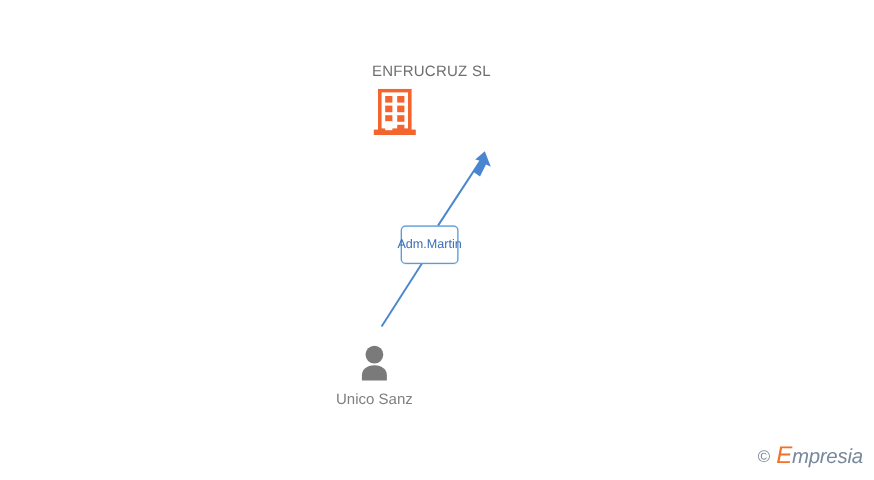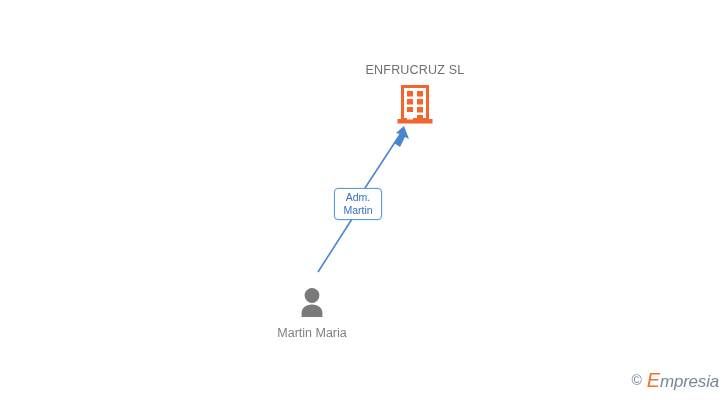--- a/index.html
+++ b/index.html
@@ -31,23 +31,23 @@
     top: 0;
     width: 728px;
     height: 400px;
     pointer-events: none;
   }
 
   
   #company-node {
     position: absolute;
     left: 310px;
-    top: 63px;
+    top: 52px;
     width: 210px;
-    text-align: center;
+    text-align: left;
   }
   #company-label {
     font-size: 12.5px;
     color: #6f6f6f;
     letter-spacing: 0.2px;
     line-height: 14px;
     white-space: nowrap;
   }
   #company-icon-wrap {
     margin-top: 8px;
@@ -84,21 +84,21 @@
     left: 334px;
     top: 188px;
     width: 48px;
     height: 32px;
     box-sizing: border-box;
     border: 1px solid #5a9bd8;
     border-radius: 4px;
     background: #ffffff;
     box-shadow: 0 0 0 0.5px rgba(90,155,216,0.25);
     display: flex;
-    flex-direction: column;
+    flex-direction: row;
     align-items: center;
     justify-content: center;
     padding: 1px 18px;
   }
   #relation-box .rel-line {
     display: block;
     font-size: 10.5px;
     line-height: 13px;
     color: #3a6fb5;
     white-space: nowrap;
@@ -172,21 +172,21 @@
   </div>
 
   <div id="person-node">
     <div id="person-icon-wrap">
       <svg width="32" height="32" viewBox="0 0 32 32" xmlns="http://www.w3.org/2000/svg">
         <circle cx="16" cy="9.5" r="7.4" fill="#7a7a7a"></circle>
         <path d="M16 18.4c-6.4 0-10.4 3.6-10.4 8.4v4.2h20.8v-4.2c0-4.8-4-8.4-10.4-8.4z" fill="#7a7a7a"></path>
       </svg>
     </div>
     <div id="person-label">
-      <span class="name-line">Martin Maria</span>
+      <span class="name-line">Unico Sanz</span>
     </div>
   </div>
 
   <div id="watermark">
     <span id="watermark-copyright">©</span>
     <span id="watermark-brand"><span class="brand-initial">E</span><span>mpresia</span></span>
   </div>
 
 </div>
 

